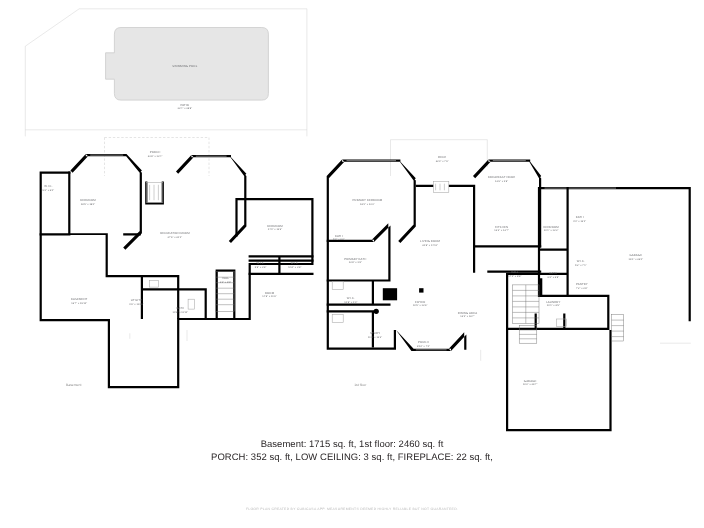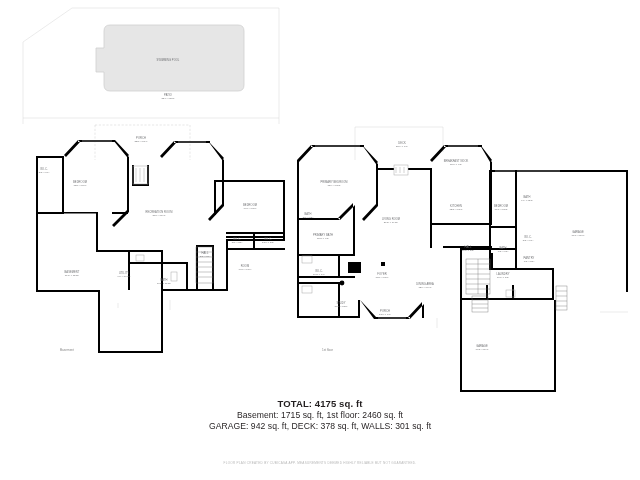--- a/index.html
+++ b/index.html
@@ -299,18 +299,17 @@
       <text x="385" y="315.4" text-anchor="middle" class="rm-dim">8'10" x 7'0"</text>
       <text x="482" y="347" text-anchor="middle" class="rm-name">GARAGE</text>
       <text x="482" y="350.4" text-anchor="middle" class="rm-dim">19'2" x 26'7"</text>
     </g>
 
   <text class="floor-cap" x="60" y="351">Basement</text>
   <text class="floor-cap" x="322" y="351">1st floor</text>
 </svg>
 
 <div class="summary">
-  <div class="sum-total">TOTAL: 4175 sq. ft</div>
   <div class="sum-line">Basement: 1715 sq. ft, 1st floor: 2460 sq. ft</div>
-  <div class="sum-line">GARAGE: 942 sq. ft, DECK: 378 sq. ft, WALLS: 301 sq. ft</div>
+  <div class="sum-line">PORCH: 352 sq. ft, LOW CEILING: 3 sq. ft, FIREPLACE: 22 sq. ft,</div>
 </div>
 
 <div class="disclaimer">FLOOR PLAN CREATED BY CUBICASA APP. MEASUREMENTS DEEMED HIGHLY RELIABLE BUT NOT GUARANTEED.</div>
 
 </body></html>

